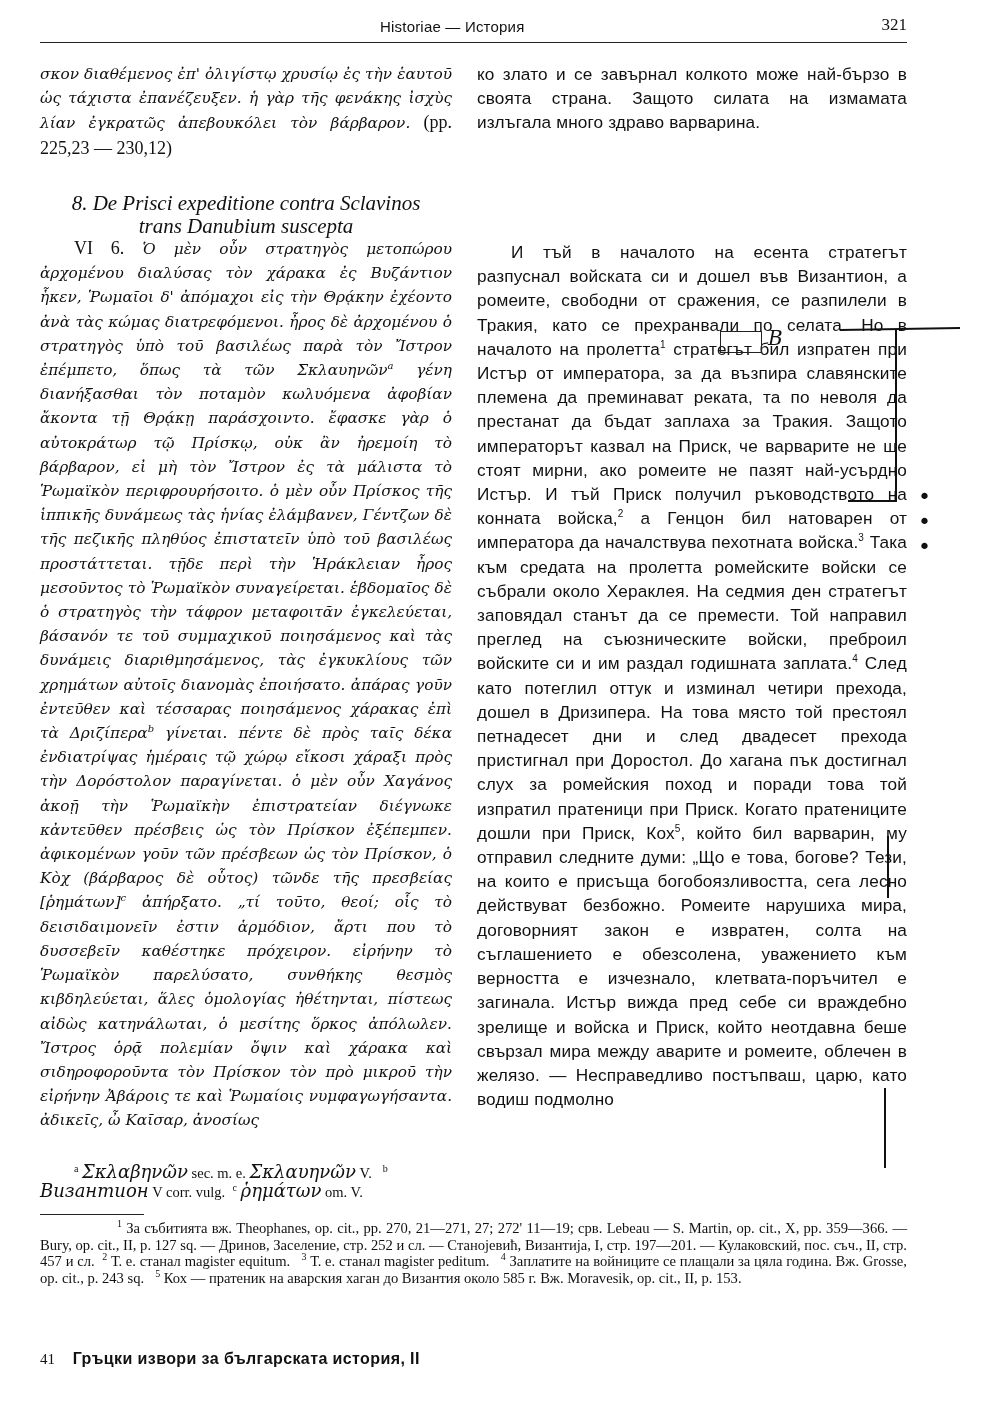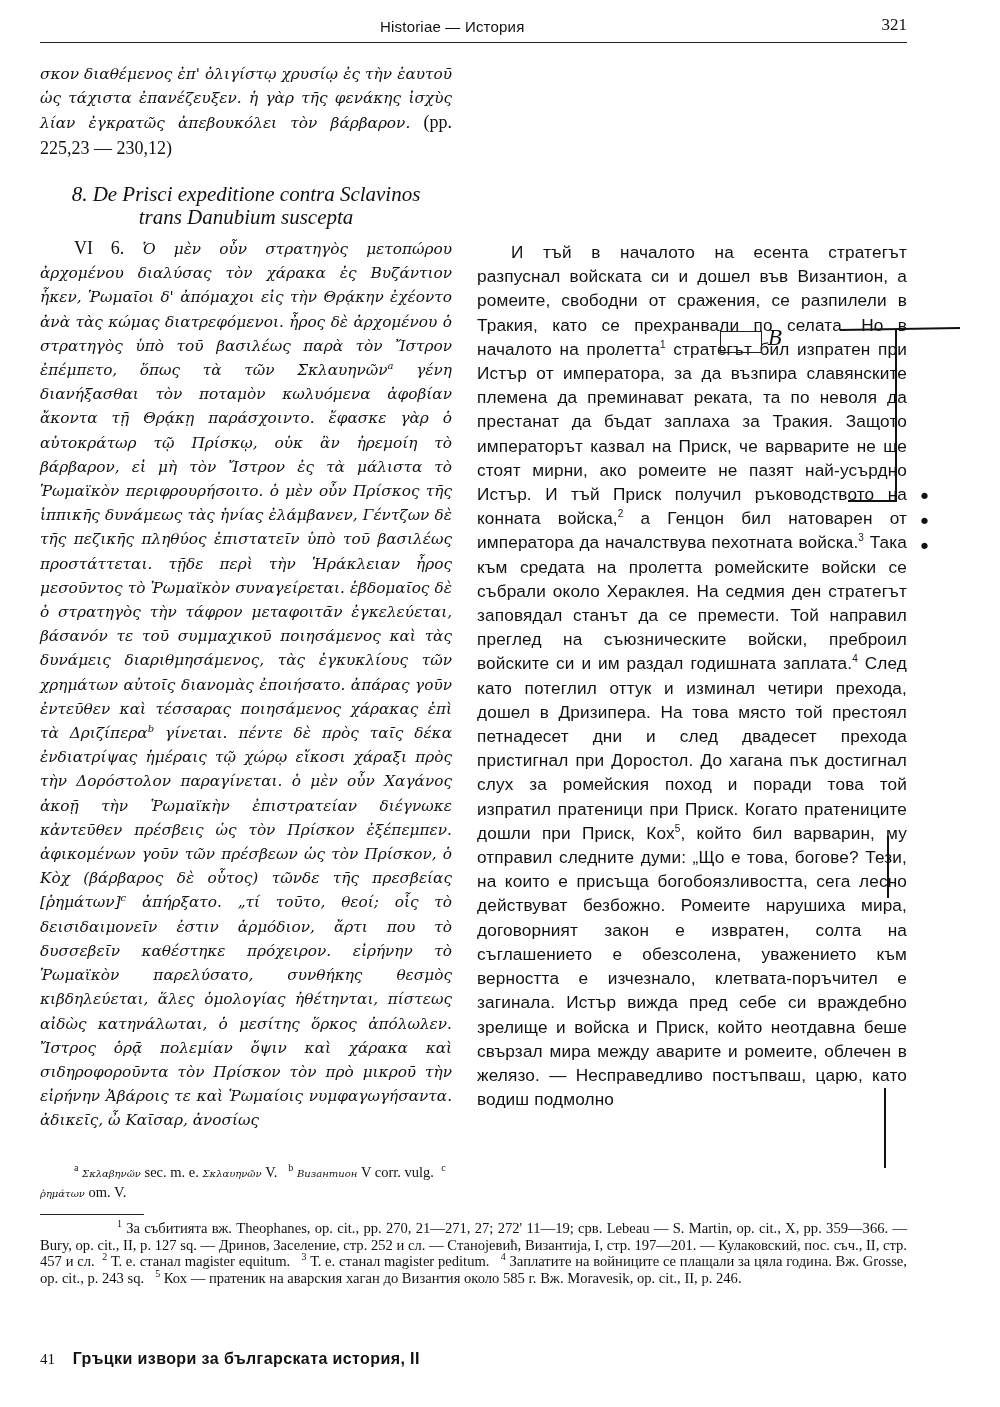--- a/index.html
+++ b/index.html
@@ -14,31 +14,31 @@
   .col-right { position: absolute; left: 477px; top: 62px; width: 430px; }
 
   .greek { font-family: "DejaVu Serif", serif; font-style: italic; font-size: 15.3px; line-height: 24.2px; text-align: justify; }
   .greek p { margin: 0; }
   .greek .roman { font-style: normal; font-family: "Liberation Serif", serif; font-size: 18px; }
   .bg { font-family: "Liberation Sans", sans-serif; font-size: 17.2px; line-height: 24.2px; text-align: justify; letter-spacing: 0.15px; }
   .bg p { margin: 0; }
 
   .indent { text-indent: 34px; }
   .section-title { font-family: "Liberation Serif", serif; font-style: italic; font-size: 21px; line-height: 23px; text-align: center; margin: 0; }
-  .section-title-left { position: absolute; left: 40px; top: 183px; width: 412px; }
+  .section-title-left { position: absolute; left: 40px; top: 192px; width: 412px; }
   .section-title-right { position: absolute; left: 477px; top: 183px; width: 430px; }
 
   .body-left { position: absolute; left: 40px; top: 236px; width: 412px; }
   .body-right { position: absolute; left: 477px; top: 240px; width: 430px; }
 
   sup { font-size: 10px; line-height: 0; }
 
   .app-notes { position: absolute; left: 40px; top: 1163px; width: 412px; font-family: "Liberation Serif", serif; font-size: 14.5px; line-height: 18px; }
   .app-notes p { margin: 0; text-indent: 34px; }
-  .app-notes .gk { font-family: "DejaVu Serif", serif; font-style: italic; font-size: 10px; }
+  .app-notes .gk { font-family: "DejaVu Serif", serif; font-style: italic; font-size: 18px; }
   .rule-short { position: absolute; left: 40px; top: 1214px; width: 104px; border-top: 1px solid #222; }
 
   .footnotes { position: absolute; left: 40px; top: 1220px; width: 867px; font-family: "Liberation Serif", serif; font-size: 14.6px; line-height: 16.6px; text-align: justify; }
   .footnotes p { margin: 0; }
   .fn-indent { text-indent: 77px; }
 
   .sig { position: absolute; left: 40px; top: 1350px; font-family: "Liberation Serif", serif; font-size: 15px; }
   .sig .num { margin-right: 14px; font-family: Liberation Serif, serif; }
   .sig .title { font-family: "Liberation Sans", sans-serif; font-weight: bold; font-size: 16px; letter-spacing: 0.4px; }
 
@@ -55,20 +55,23 @@
   <div class="header">
     <span class="header-title">Historiae — История</span>
     <span class="header-page">321</span>
   </div>
 
   <div class="col-left greek">
     <p>
       <span>σκον διαθέμενος ἐπ' ὀλιγίστῳ χρυσίῳ ἐς τὴν ἑαυτοῦ ὡς τάχιστα ἐπανέζευξεν. ἡ γὰρ τῆς φενάκης ἰσχὺς λίαν ἐγκρατῶς ἀπεβουκόλει τὸν βάρβαρον.</span>
       <span class="roman">(pp. 225,23 — 230,12)</span>
     </p>
+  </div>
+  <div class="col-right bg">
+    <p>ко злато и се завърнал колкото може най-бързо в своята страна. Защото силата на измамата излъгала много здраво варварина.</p>
   </div>
 
   <div class="section-title-left">
     <p class="section-title">8. De Prisci expeditione contra Sclavinos</p>
     <p class="section-title">trans Danubium suscepta</p>
   </div>
 
   <div class="body-left greek">
     <p class="indent">
       <span class="roman">VI 6.</span>
@@ -107,21 +110,21 @@
     <p class="fn-indent">
       <sup>1</sup>
       <span>За събитията вж. Theophanes, op. cit., pp. 270, 21—271, 27; 272' 11—19; срв. Lebeau — S. Martin, op. cit., X, pp. 359—366. — Bury, op. cit., II, p. 127 sq. — Дринов, Заселение, стр. 252 и сл. — Станојевић, Византија, I, стр. 197—201. — Кулаковский, пос. съч., II, стр. 457 и сл.</span>
       &nbsp;<sup>2</sup>
       <span>Т. е. станал magister equitum.</span>
       &nbsp;&nbsp;<sup>3</sup>
       <span>Т. е. станал magister peditum.</span>
       &nbsp;&nbsp;<sup>4</sup>
       <span>Заплатите на войниците се плащали за цяла година. Вж. Grosse, op. cit., p. 243 sq.</span>
       &nbsp;&nbsp;<sup>5</sup>
-      <span>Кох — пратеник на аварския хаган до Византия около 585 г. Вж. Moravesik, op. cit., II, p. 246.</span>
+      <span>Кох — пратеник на аварския хаган до Византия около 585 г. Вж. Moravesik, op. cit., II, p. 153.</span>
     </p>
   </div>
 
   <div class="sig">
     <span class="num">41</span>
     <span class="title">Гръцки извори за българската история, II</span>
   </div>
 
 </div>
 

